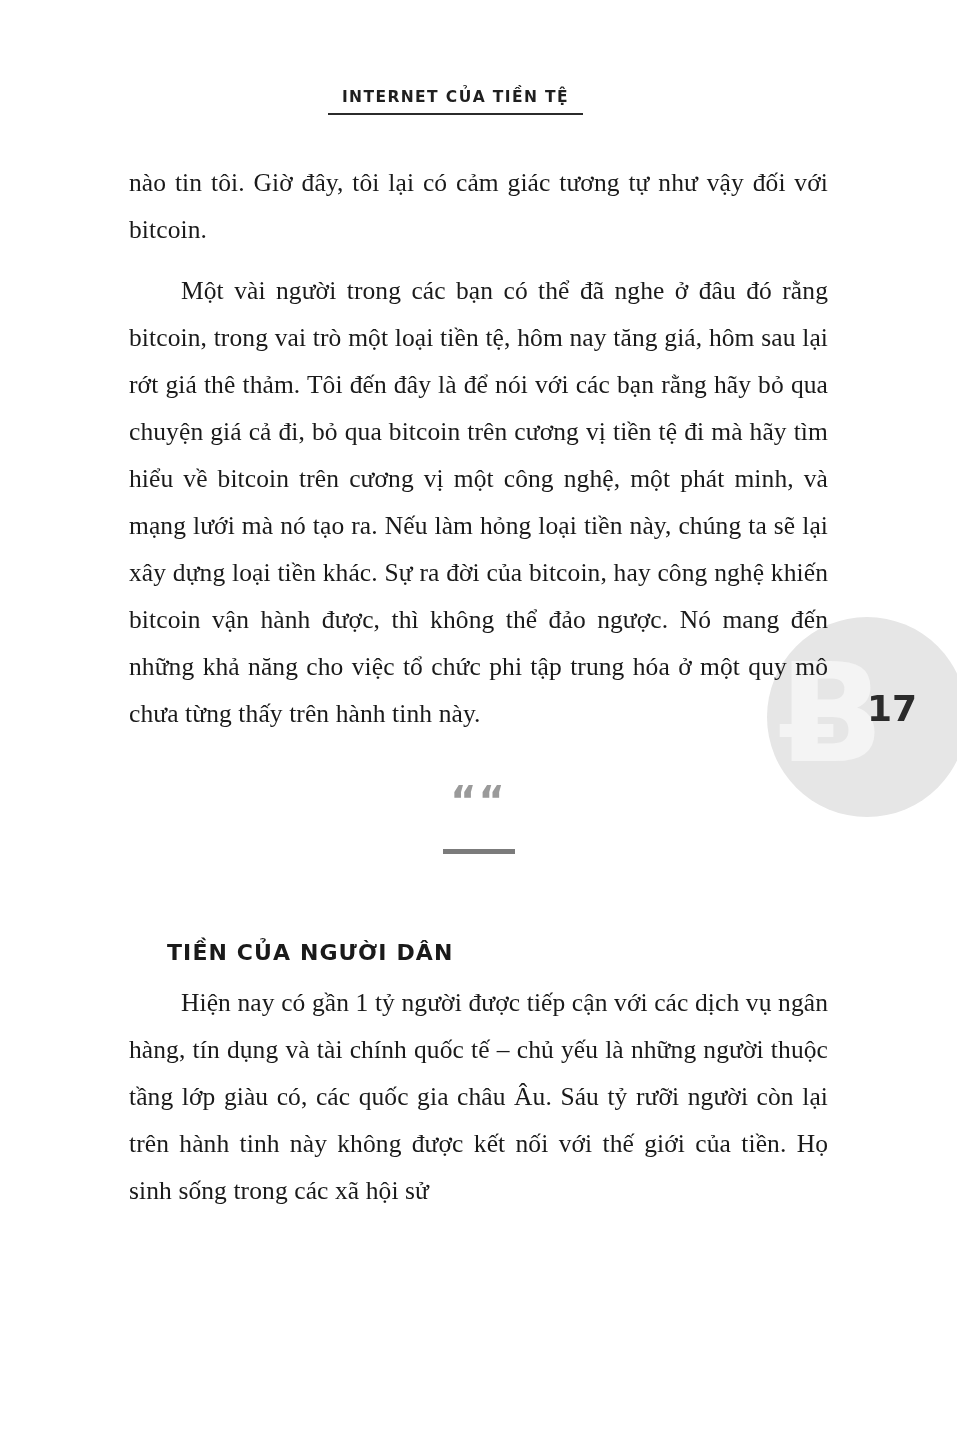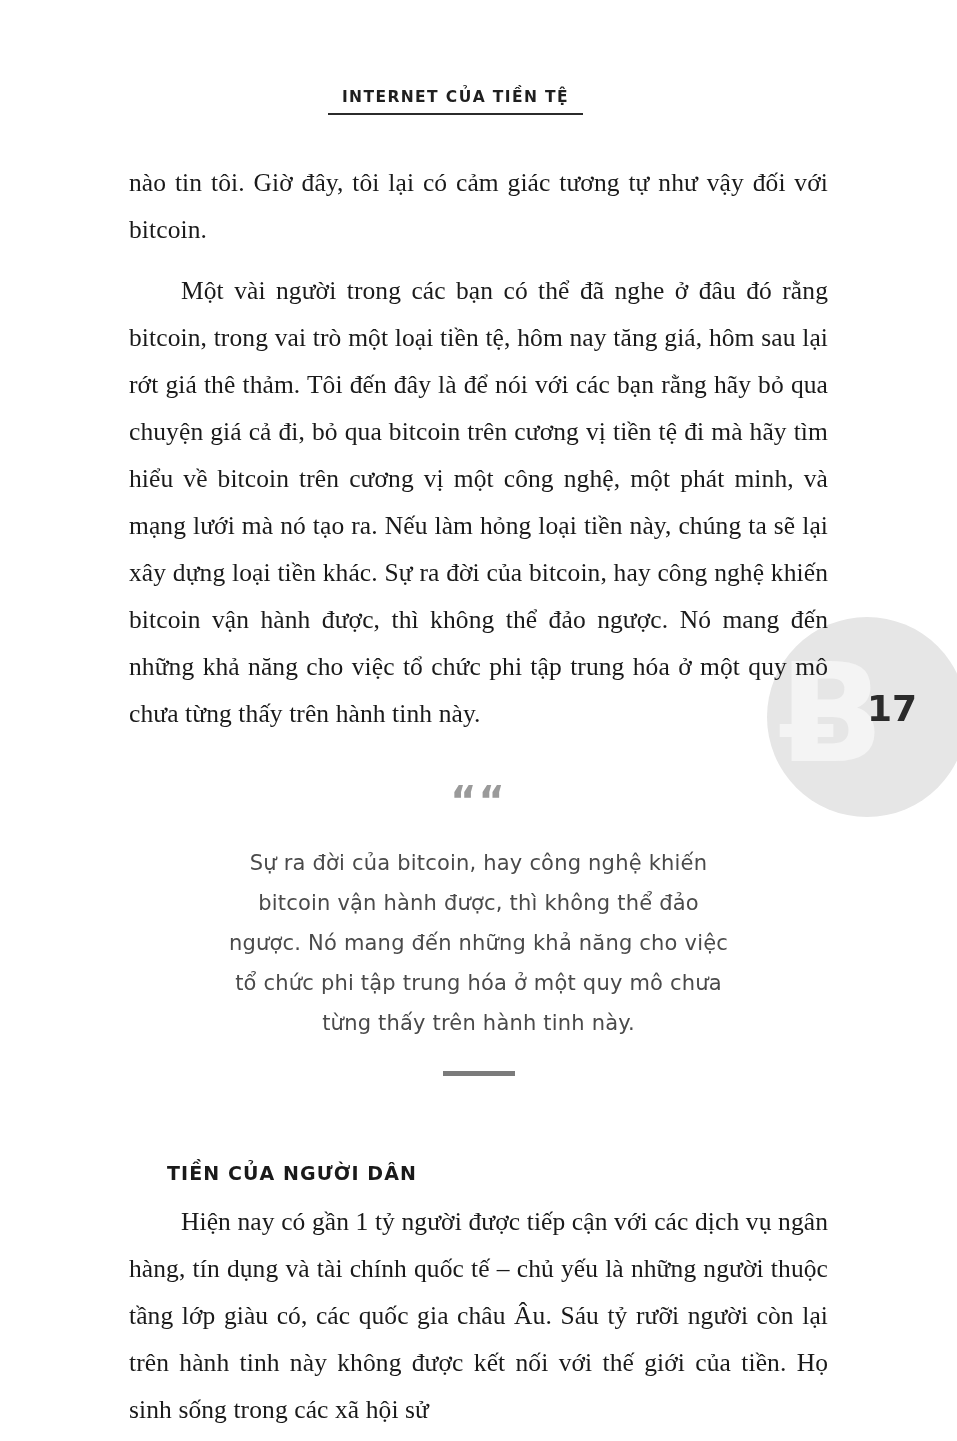--- a/index.html
+++ b/index.html
@@ -134,21 +134,21 @@
     width: 72px;
     height: 5px;
     background: #7b7b7b;
   }
 
   
   h2.section {
     margin: 86px 0 0 52px;
     font-family: "DejaVu Sans", sans-serif;
     font-weight: bold;
-    font-size: 19px;
+    font-size: 22px;
     letter-spacing: 1.1px;
     color: #1a1a1a;
   }
   .after-heading {
     margin-top: 26px !important;
   }
 </style>
 </head>
 <body>
 
@@ -167,21 +167,20 @@
   </div>
 
   <div class="content">
 
     <p class="body">nào tin tôi. Giờ đây, tôi lại có cảm giác tương tự như vậy đối với bitcoin.</p>
 
     <p class="body indent">Một vài người trong các bạn có thể đã nghe ở đâu đó rằng bitcoin, trong vai trò một loại tiền tệ, hôm nay tăng giá, hôm sau lại rớt giá thê thảm. Tôi đến đây là để nói với các bạn rằng hãy bỏ qua chuyện giá cả đi, bỏ qua bitcoin trên cương vị tiền tệ đi mà hãy tìm hiểu về bitcoin trên cương vị một công nghệ, một phát minh, và mạng lưới mà nó tạo ra. Nếu làm hỏng loại tiền này, chúng ta sẽ lại xây dựng loại tiền khác. Sự ra đời của bitcoin, hay công nghệ khiến bitcoin vận hành được, thì không thể đảo ngược. Nó mang đến những khả năng cho việc tổ chức phi tập trung hóa ở một quy mô chưa từng thấy trên hành tinh này.</p>
 
     <div class="pullquote">
       <div class="qmark">““</div>
-      <div class="qtext">Sự ra đời của bitcoin, hay công nghệ khiến bitcoin vận hành được, thì không thể đảo ngược. Nó mang đến những khả năng cho việc tổ chức phi tập trung hóa ở một quy mô chưa từng thấy trên hành tinh này.</div>
       <div class="rule"></div>
     </div>
 
     <h2 class="section">TIỀN CỦA NGƯỜI DÂN</h2>
 
 
     <p class="body indent">Hiện nay có gần 1 tỷ người được tiếp cận với các dịch vụ ngân hàng, tín dụng và tài chính quốc tế – chủ yếu là những người thuộc tầng lớp giàu có, các quốc gia châu Âu. Sáu tỷ rưỡi người còn lại trên hành tinh này không được kết nối với thế giới của tiền. Họ sinh sống trong các xã hội sử</p>
 
   </div>
 </div>

